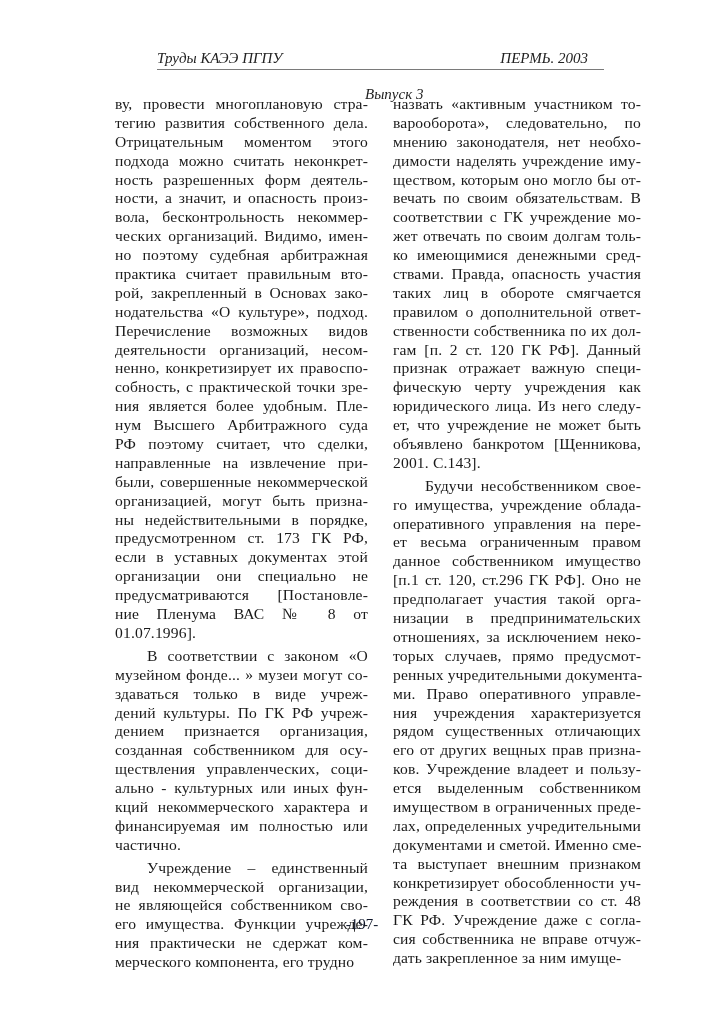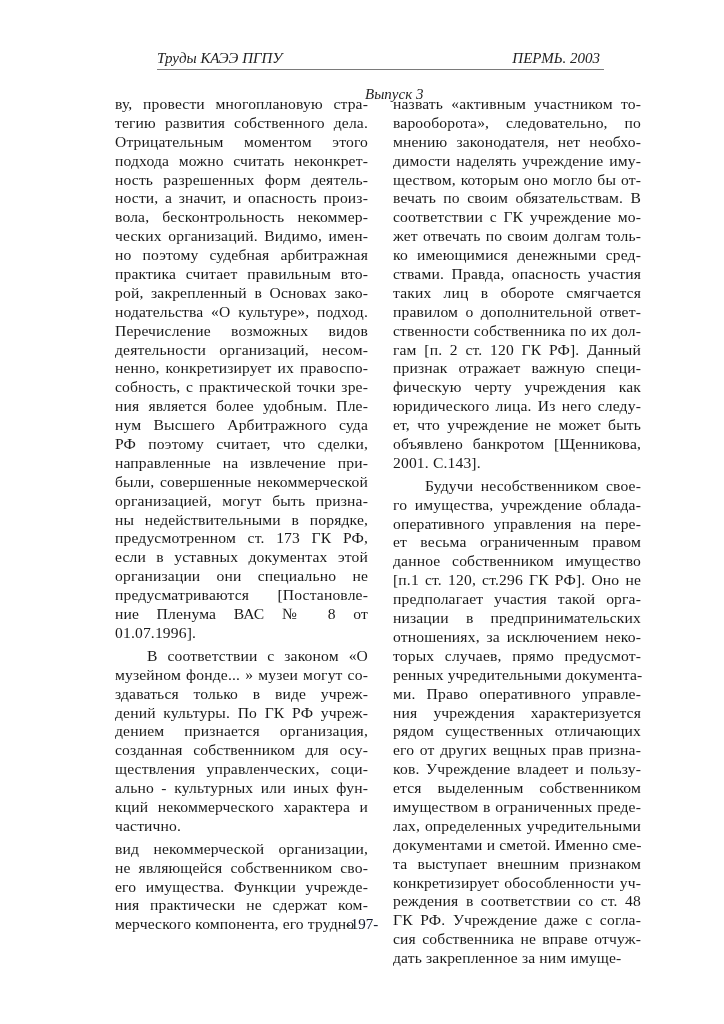--- a/index.html
+++ b/index.html
@@ -27,21 +27,21 @@
       color: #222;
     }
     .page-header span {
       position: absolute;
       top: 1px;
       white-space: nowrap;
       font-style: italic;
     }
     .hdr-left { left: 0; }
     .hdr-mid { left: 208px; margin-top: 36px; }
-    .hdr-right { right: 4px; text-align: center; }
+    .hdr-right { right: 16px; text-align: center; }
 
     .column {
       position: absolute;
       top: 95px;
       font-size: 15.6px;
       line-height: 18.9px;
       text-align: justify;
       letter-spacing: 0.15px;
     }
     .col-left { left: 115px; width: 253px; }
@@ -121,24 +121,26 @@
     <div>
       <span class="line indent">В соответствии с законом «О</span>
       <span class="line">музейном фонде... » музеи могут со-</span>
       <span class="line">здаваться только в виде учреж-</span>
       <span class="line">дений культуры. По ГК РФ учреж-</span>
       <span class="line">дением признается организация,</span>
       <span class="line">созданная собственником для осу-</span>
       <span class="line">ществления управленческих, соци-</span>
       <span class="line">ально - культурных или иных фун-</span>
       <span class="line">кций некоммерческого характера и</span>
+      <span class="line">финансируемая им полностью или</span>
       <span class="line last">частично.</span>
     </div>
     <span class="para-gap"></span>
     <div>
+      <span class="line indent">Учреждение – единственный</span>
       <span class="line">вид некоммерческой организации,</span>
       <span class="line">не являющейся собственником сво-</span>
       <span class="line">его имущества. Функции учрежде-</span>
       <span class="line">ния практически не сдержат ком-</span>
       <span class="line last">мерческого компонента, его трудно</span>
     </div>
   </div>
 <div class="column col-right" id="col-right">
     <div>
       <span class="line">назвать «активным участником то-</span>

